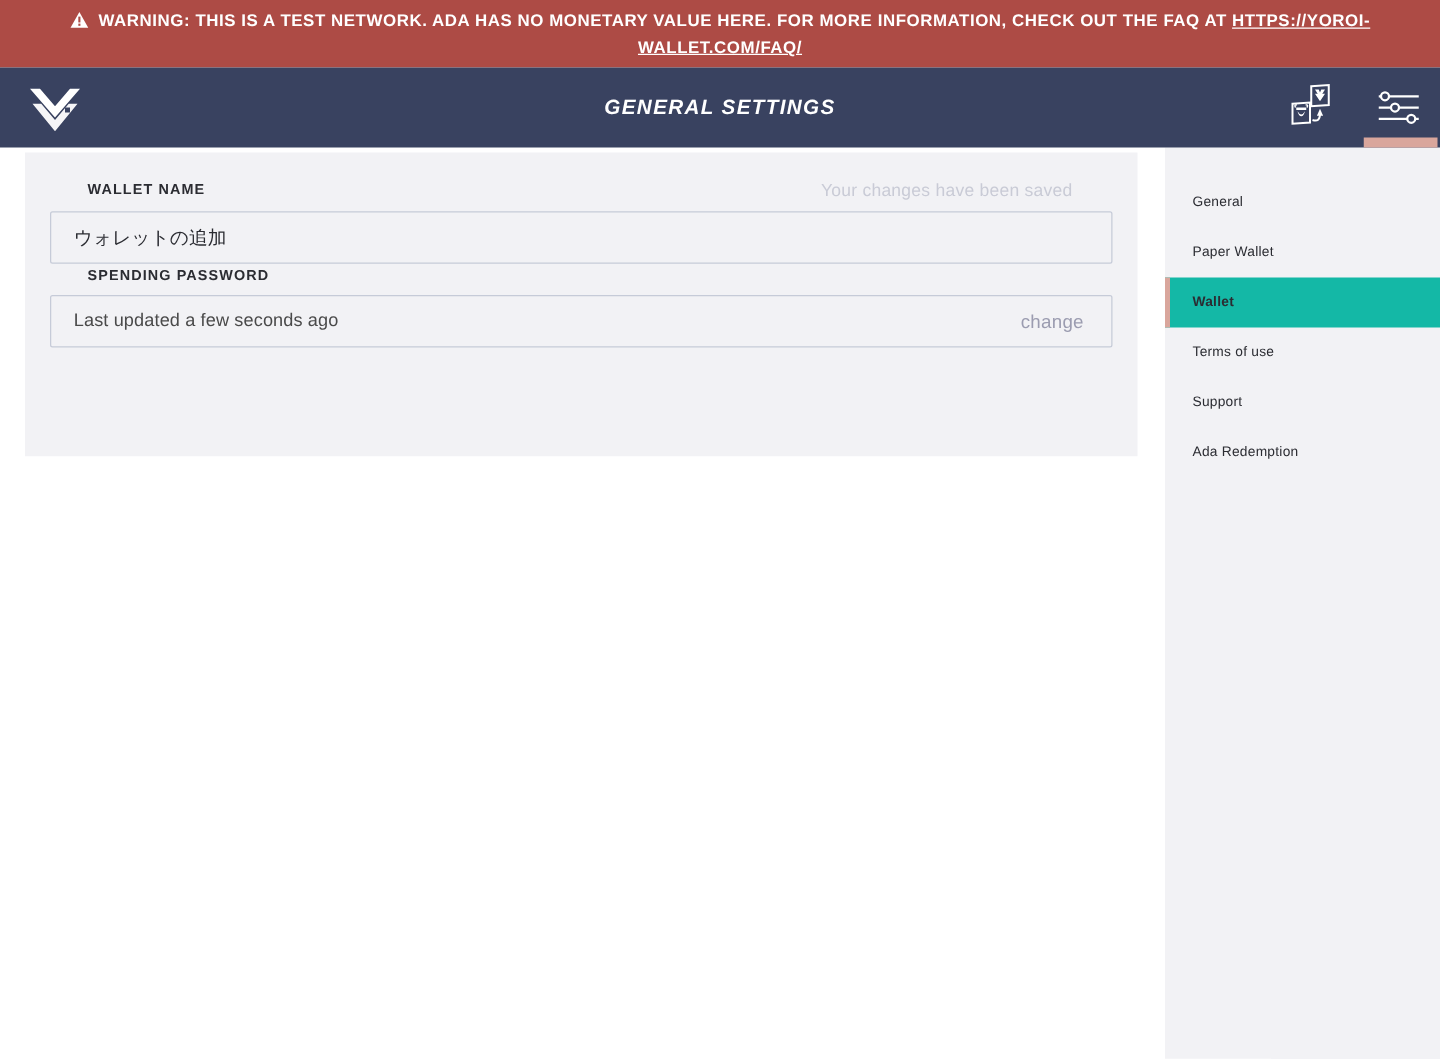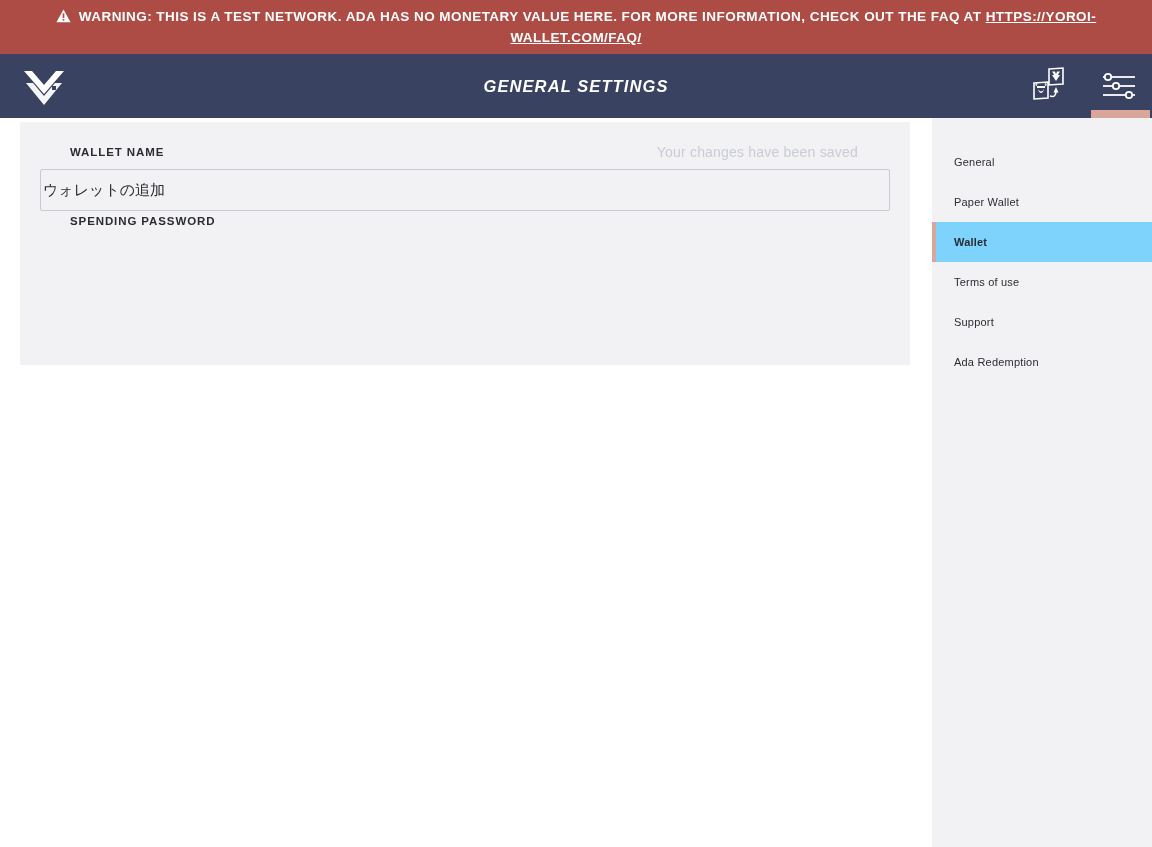--- a/index.html
+++ b/index.html
@@ -137,21 +137,21 @@
     letter-spacing: 0.2px;
   }
   .text-input {
     display: block;
     width: 850px;
     margin: 0 auto;
     height: 42px;
     background: #f2f2f5;
     border: 1px solid #c6cbd8;
     border-radius: 2px;
-    padding: 0 2px;
+    padding: 0 18px;
     font-family: "Liberation Sans", sans-serif;
     font-size: 15px;
     color: #2b2c32;
     outline: none;
   }
   .field-block-2 { margin-top: 4px; }
   .label-row-2 { padding: 0 32px 0 30px; margin-bottom: 9px; }
   .password-row {
     width: 850px;
     margin: 0 auto;
@@ -197,21 +197,21 @@
     height: 40px;
     display: flex;
     align-items: center;
     padding-left: 22px;
     font-size: 11px;
     color: #2b2c32;
     letter-spacing: 0.2px;
     cursor: pointer;
   }
   .menu-item.active {
-    background: #7dd3fc;
+    background: #14b8a6;
     font-weight: bold;
   }
   .menu-item.active::before {
     content: "";
     position: absolute;
     left: 0; top: 0; bottom: 0;
     width: 4px;
     background: #d9a69c;
   }
 </style>
@@ -289,20 +289,24 @@
         <div class="field-label">Wallet name</div>
         <div class="saved-msg">Your changes have been saved</div>
       </div>
 
       <input class="text-input" type="text" value="ウォレットの追加" style="">
 
       <div class="field-block-2">
         <div class="label-row-2">
           <div class="field-label">Spending password</div>
         </div>
+        <div class="password-row">
+          <span class="password-text">Last updated a few seconds ago</span>
+          <button class="change-btn">change</button>
+        </div>
       </div>
 
     </div>
   </div>
 
   <div class="settings-menu">
     <div class="menu-item">
         <span>General</span>
       </div>
     <div class="menu-item">

